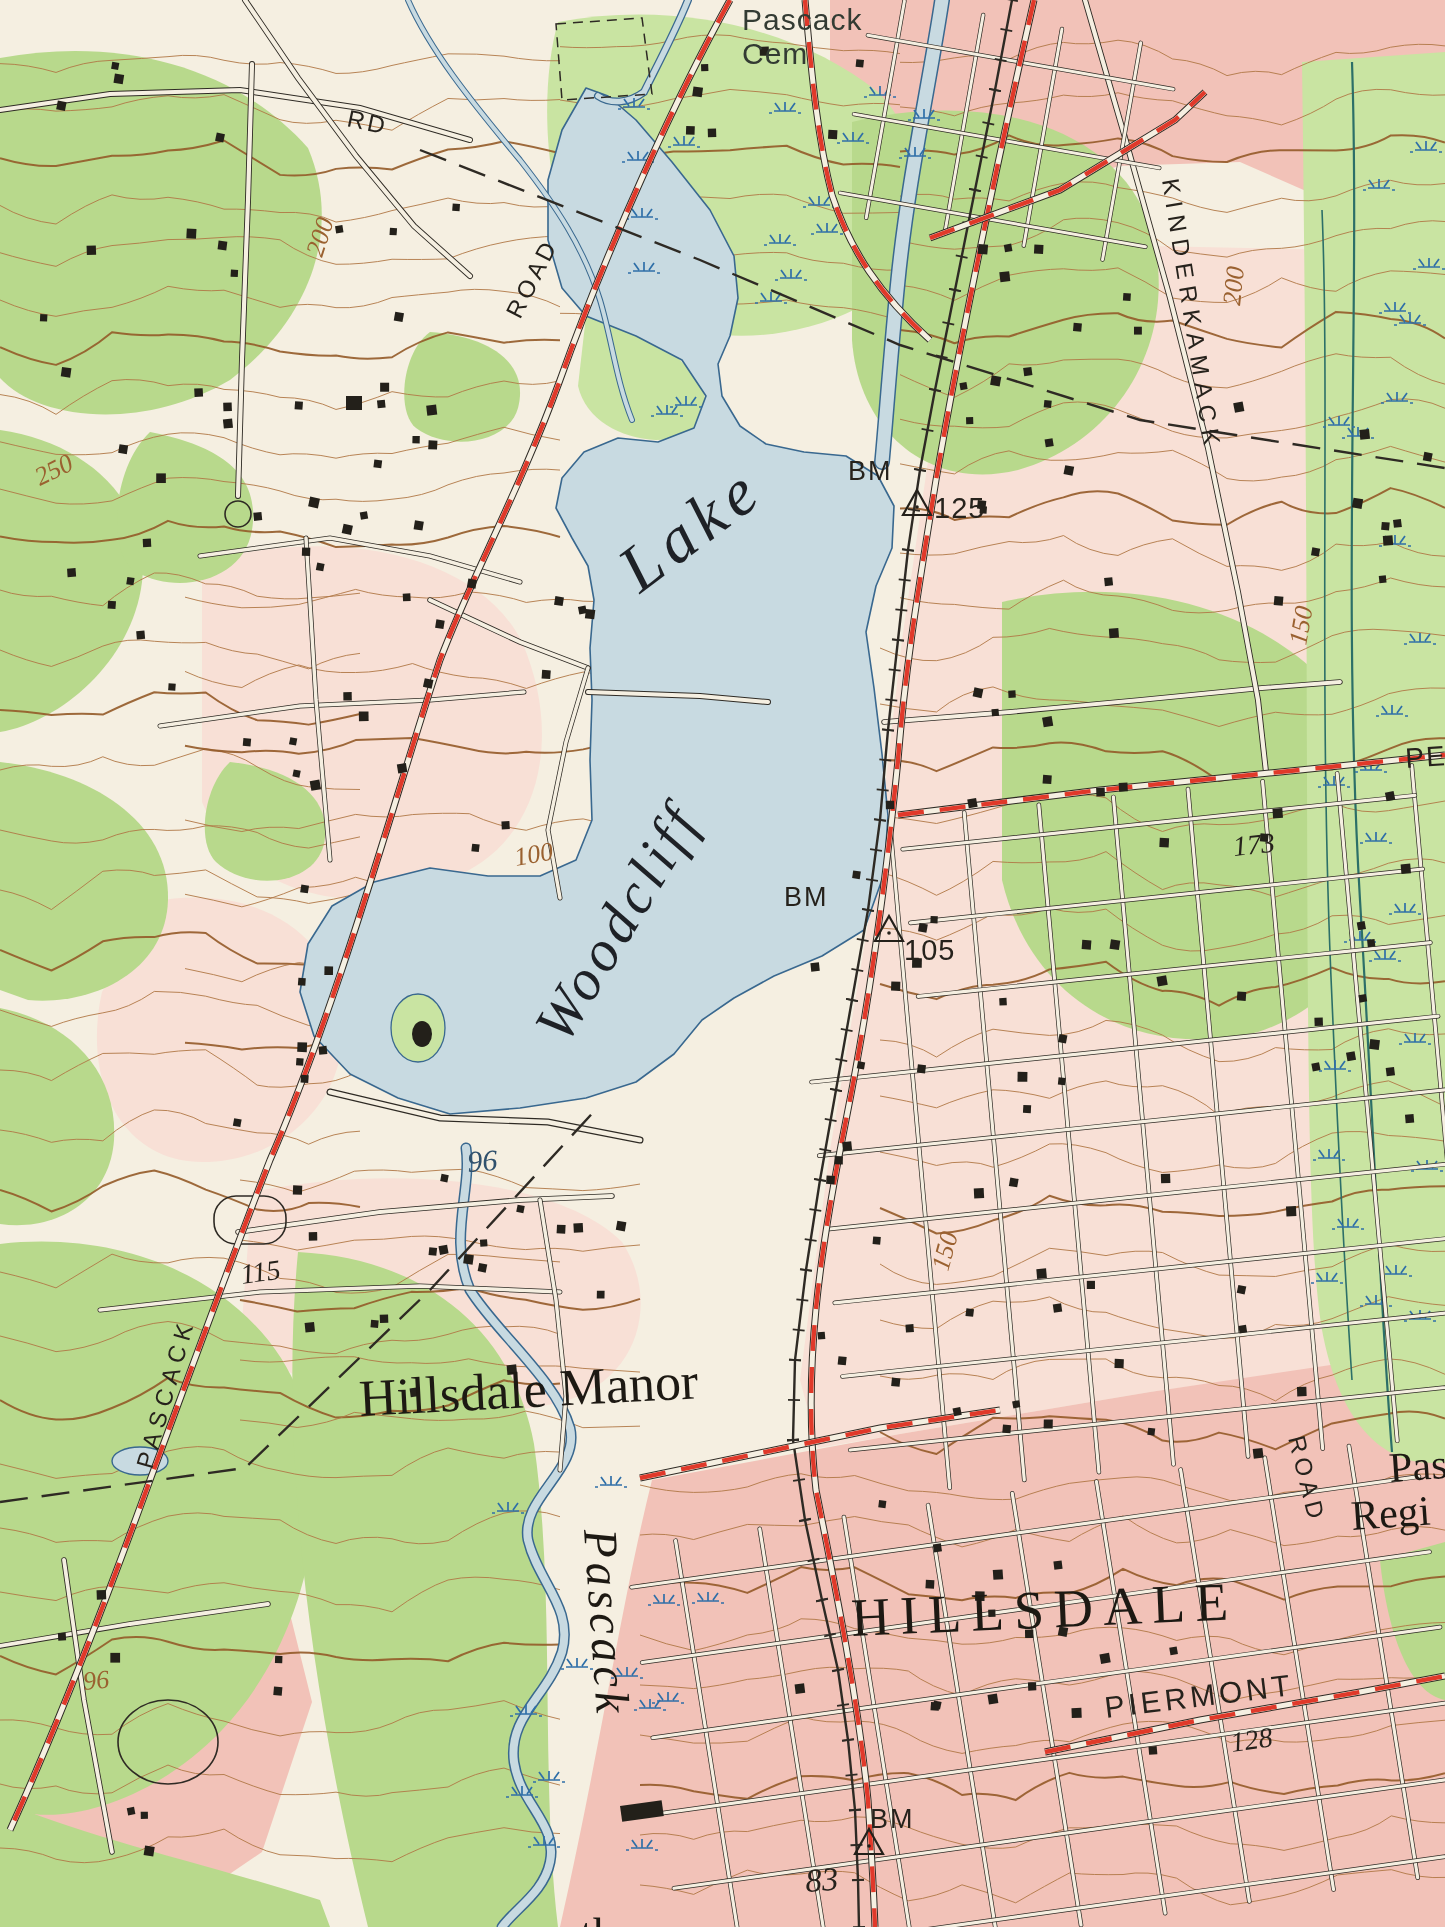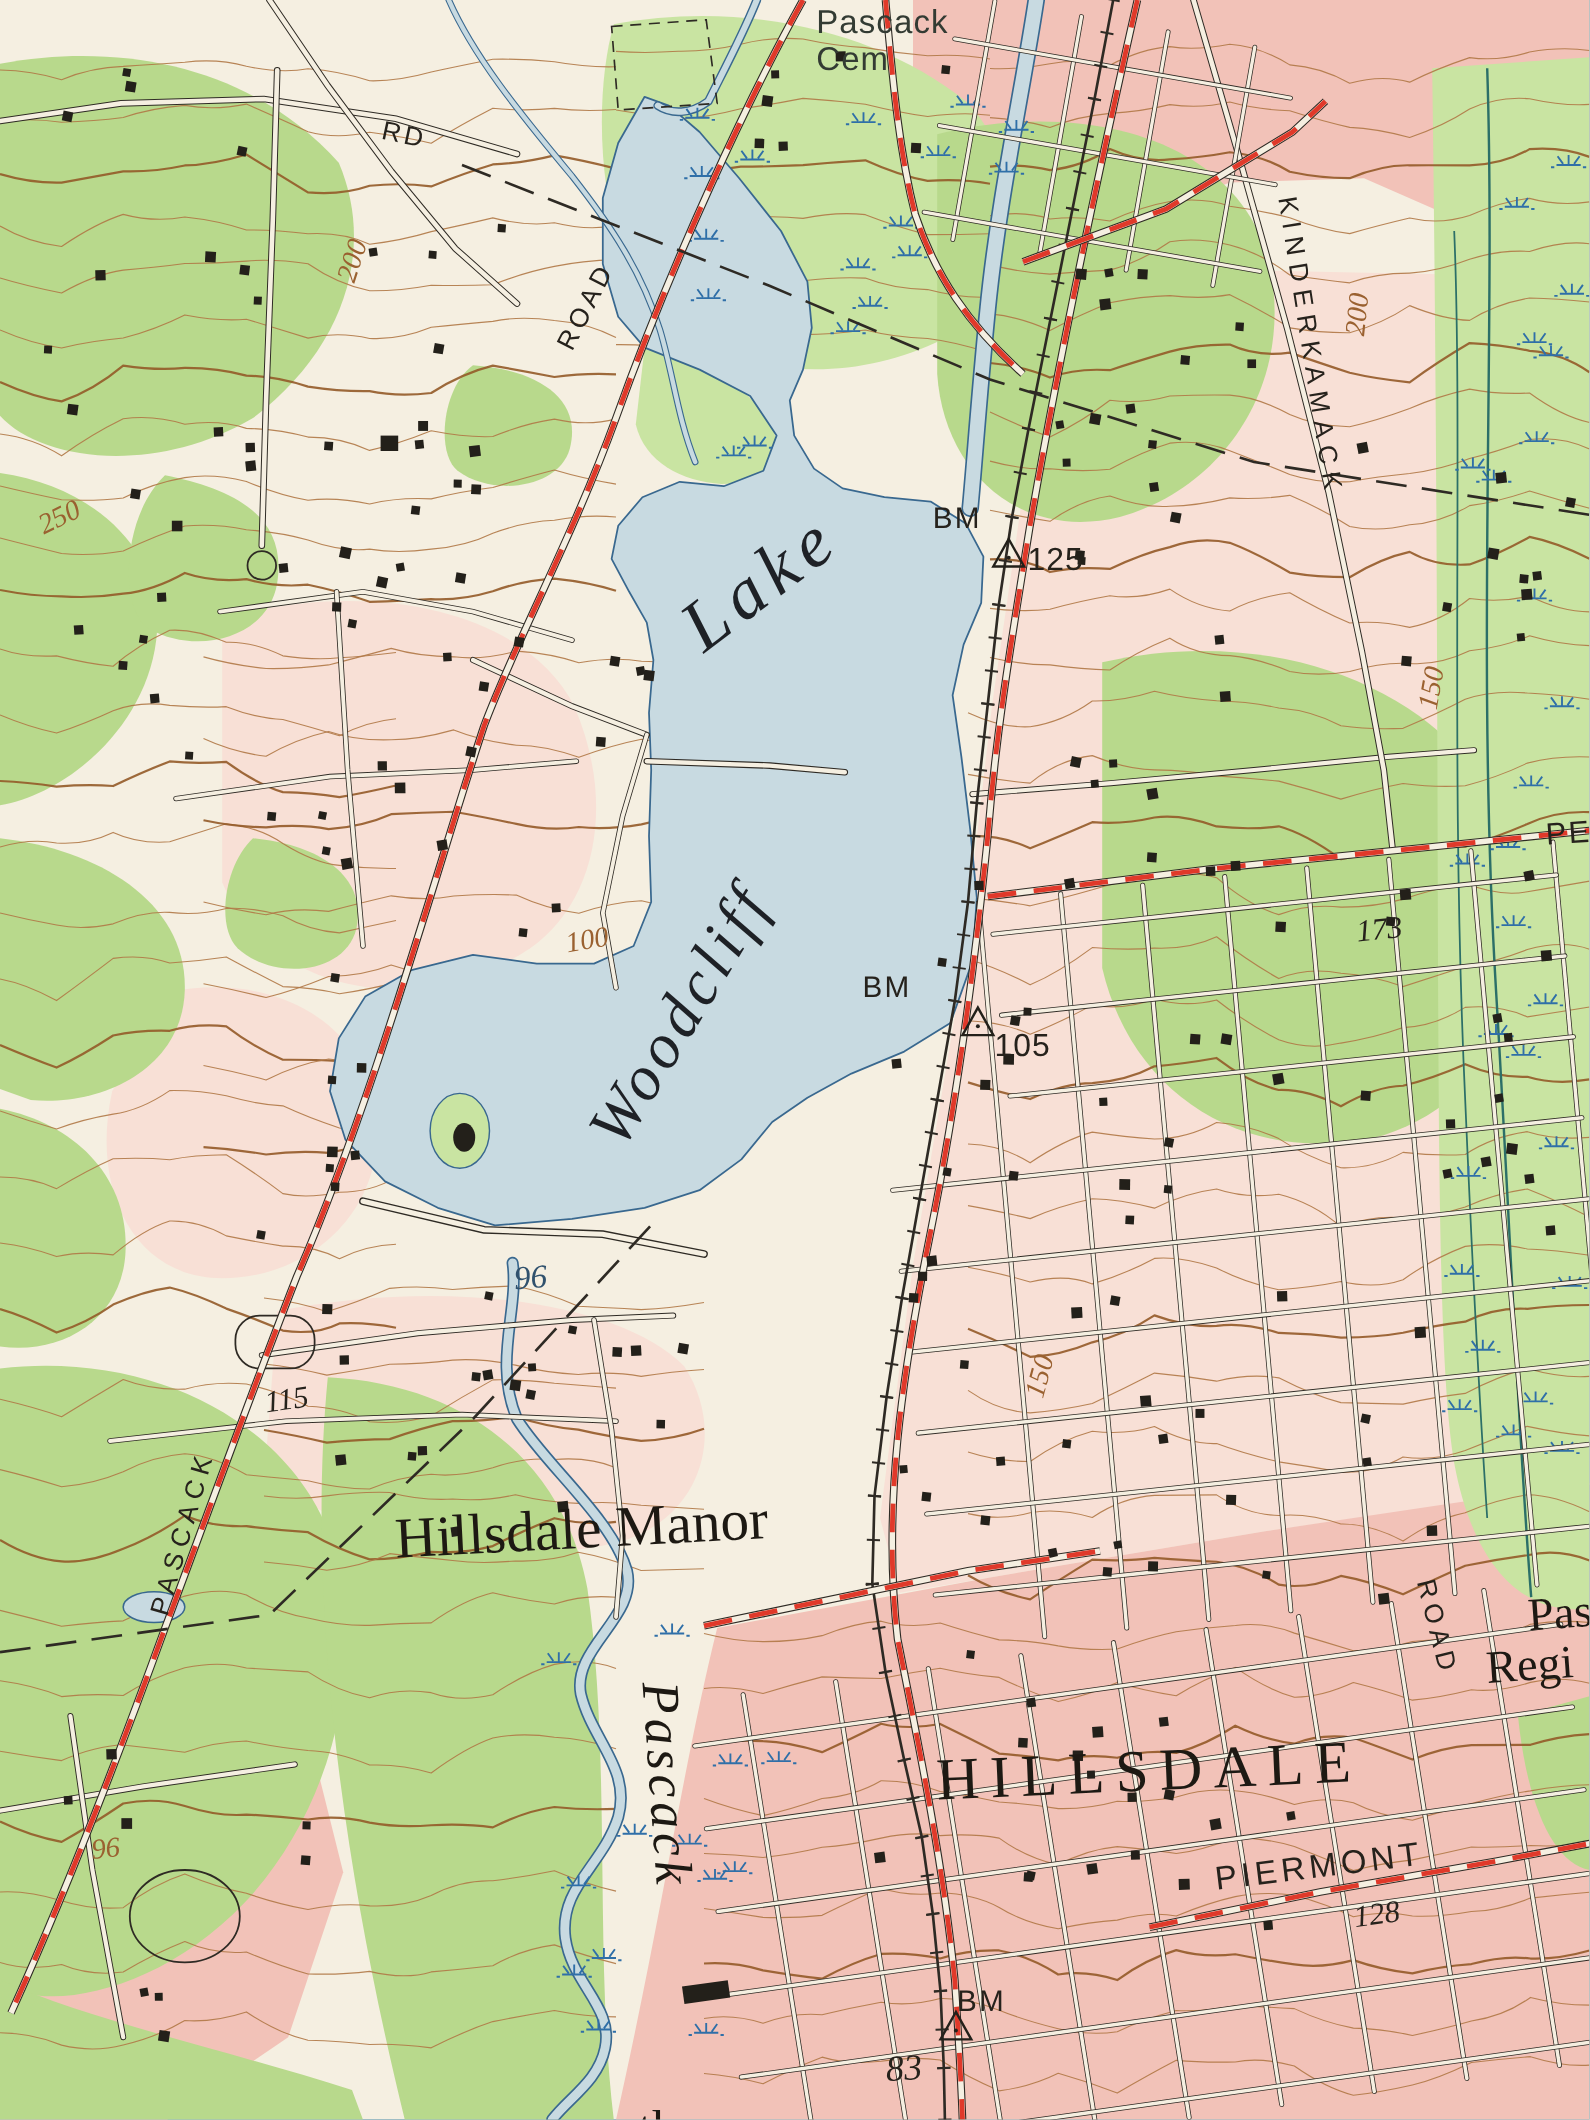--- a/index.html
+++ b/index.html
@@ -1,16 +1,16 @@
 <!DOCTYPE html>
 <html><head>
 <meta charset="utf-8">
 <style>
   html,body{margin:0;padding:0;background:#d8d2c4;}
-  #stage{width:1445px;height:1927px;position:relative;overflow:hidden;background:#0369a1;}
+  #stage{width:1445px;height:1927px;position:relative;overflow:hidden;background:#86efac;}
   svg{display:block}
   text{user-select:none}
 </style>
 </head>
 <body>
 
 <div id="stage">
   <svg id="map-svg" width="1445" height="1927" viewBox="0 0 1445 1927" xmlns="http://www.w3.org/2000/svg">
       <rect x="0" y="0" width="1445" height="1927" fill="#f5efe1"></rect>
       <g>

